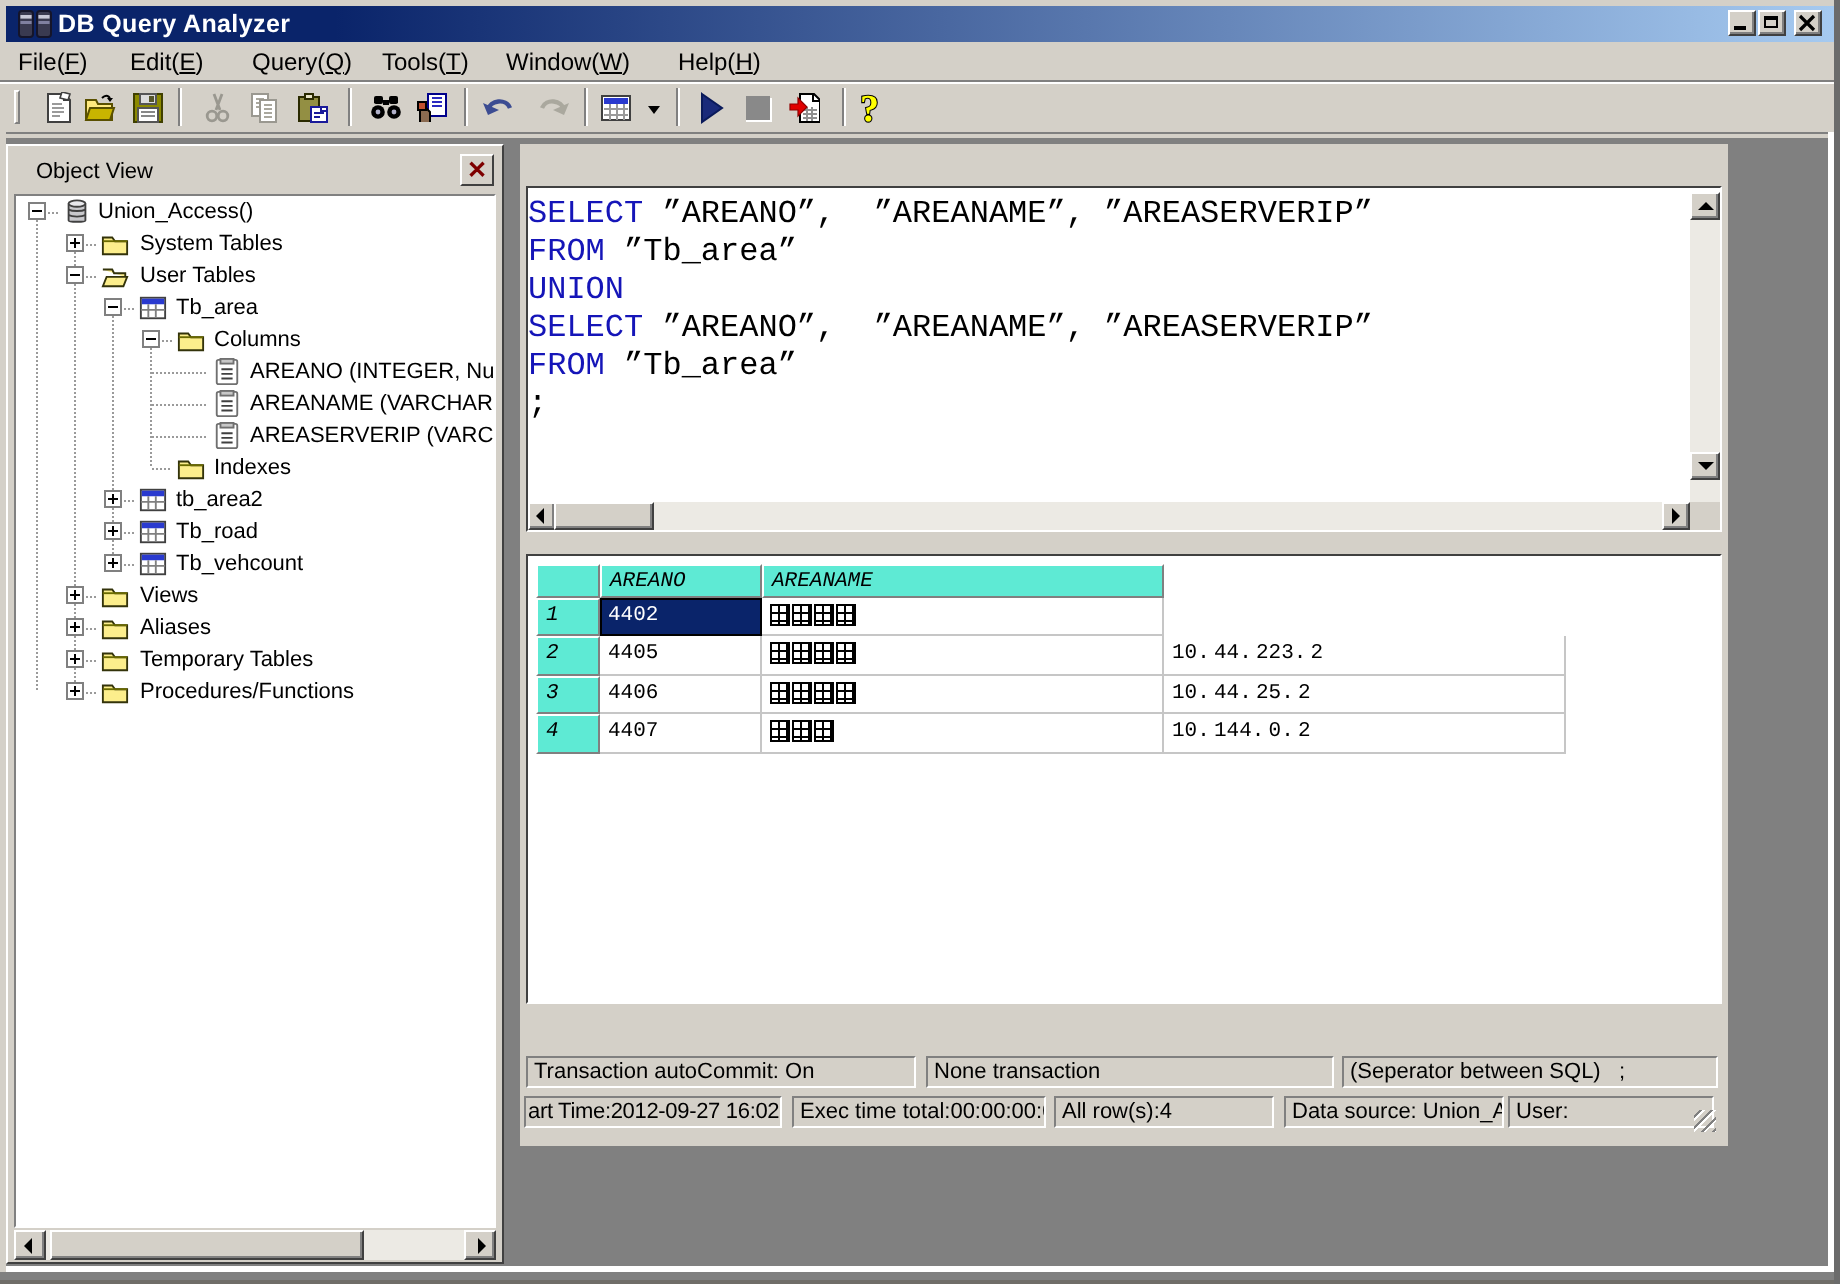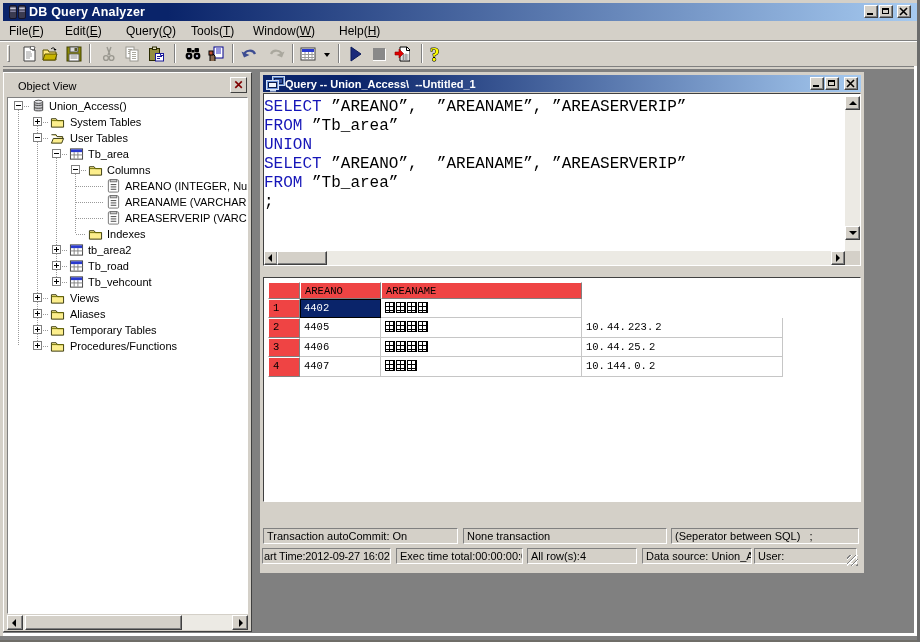--- a/index.html
+++ b/index.html
@@ -69,22 +69,22 @@
 #tabbar { position:absolute; left:3px; top:430px; width:598px; height:22px; }
 .tab { position:absolute; top:2px; height:20px; background:#D4D0C8;
   border:1px solid; border-color:#fff #404040 transparent #fff; font-size:11px; }
 
 .spane { position:absolute; height:16px; background:#D4D0C8;
   border:1px solid; border-color:#808080 #fff #fff #808080; font-size:11px;
   padding:1px 3px 0 3px; white-space:nowrap; overflow:hidden; }
 
 .gcell { position:absolute; overflow:hidden; white-space:nowrap;
   font-family:"Liberation Mono",monospace; font-size:10.5px; }
-.ghdr { background:#ef4444; border:1px solid; border-color:#fff #808080 #808080 #fff;
-  padding:2px 0 0 4px; }
+.ghdr { background:#5eead4; border:1px solid; border-color:#fff #808080 #808080 #fff;
+  padding:2px 0 0 4px;font-style:italic; }
 .gdata { background:#fff; border-right:1px solid #C6C6C6; border-bottom:1px solid #C6C6C6;
   padding:3px 0 0 4px; }
 .vdot { position:absolute; width:1px; background-image:repeating-linear-gradient(to bottom,#9a9a9a 0 1px,transparent 1px 2px); }
 .hdot { position:absolute; height:1px; background-image:repeating-linear-gradient(to right,#9a9a9a 0 1px,transparent 1px 2px); }
 .cj { display:inline-block; width:10px; height:11px; border:1px solid #000;
   background:linear-gradient(#000,#000) 0 3px/100% 1px no-repeat,
              linear-gradient(#000,#000) 0 7px/100% 1px no-repeat,
              linear-gradient(#000,#000) 3px 0/1px 100% no-repeat,
              linear-gradient(#000,#000) 7px 0/1px 100% no-repeat;
   margin-right:1px; vertical-align:-2px; }
@@ -419,41 +419,20 @@
   <div id="pscroll">
     <div class="sbtn" style="left:0;top:0;width:16px;height:15px"></div>
     <div class="arr" style="left:5px;top:4px;border-top:4px solid transparent;border-bottom:4px solid transparent;border-right:4px solid #000"></div>
     <div class="sbtn" style="left:18px;top:0;width:157px;height:15px"></div>
     <div class="sbtn" style="right:0;top:0;width:16px;height:15px"></div>
     <div class="arr" style="right:5px;top:4px;border-top:4px solid transparent;border-bottom:4px solid transparent;border-left:4px solid #000"></div>
   </div>
 </div>
 
 <div class="abs" id="child">
-  <div id="ctitle">
-    <svg class="abs" style="left:3px;top:1px" width="19" height="16" viewBox="0 0 19 16">
-      <rect x="6.5" y="0.5" width="12" height="9" fill="#5a82c8" stroke="#c8d8f0"></rect>
-      <rect x="8.5" y="2.5" width="8" height="5" fill="#2a4a9a" stroke="#0a1a4a"></rect>
-      <rect x="0.5" y="4.5" width="12" height="9" fill="#6a92d8" stroke="#d8e4f4"></rect>
-      <rect x="2.5" y="6.5" width="8" height="5" fill="#eef4fc" stroke="#0a1a4a"></rect>
-      <rect x="4" y="14" width="6" height="1.5" fill="#c8d8f0"></rect>
-    </svg>
-    <span class="ttext">Query -- Union_Access\  --Untitled_1</span>
-    <div class="wbtn" style="left:547px;top:2px;width:14px;height:13px">
-        <i style="position:absolute;left:2px;bottom:2px;width:6px;height:2px;background:#000"></i>
-      </div>
-    <div class="wbtn" style="left:562px;top:2px;width:14px;height:13px">
-        <i style="position:absolute;left:2px;top:2px;width:7px;height:6px;border:1px solid #000;border-top-width:2px"></i>
-      </div>
-    <div class="wbtn" style="left:581px;top:2px;width:14px;height:13px">
-        <svg width="12" height="11" style="position:absolute;left:0;top:0">
-          <path d="M2 2l7 7M9 2l-7 7" stroke="#000" stroke-width="1.6"></path>
-        </svg>
-      </div>
-  </div>
   <div id="editor">
     <div id="edtext"><span class="kw">SELECT</span> ”AREANO”,  ”AREANAME”, ”AREASERVERIP”
 <span class="kw">FROM</span> ”Tb_area”
 <span class="kw">UNION</span>
 <span class="kw">SELECT</span> ”AREANO”,  ”AREANAME”, ”AREASERVERIP”
 <span class="kw">FROM</span> ”Tb_area”
 ;</div>
     <div class="abs" style="left:581px;top:2px;width:15px;height:155px;background:#ECEAE4">
       <div class="sbtn" style="left:0;top:0;width:15px;height:14px"></div>
       <div class="arr" style="left:4px;top:5px;border-left:4px solid transparent;border-right:4px solid transparent;border-bottom:4px solid #000"></div>

